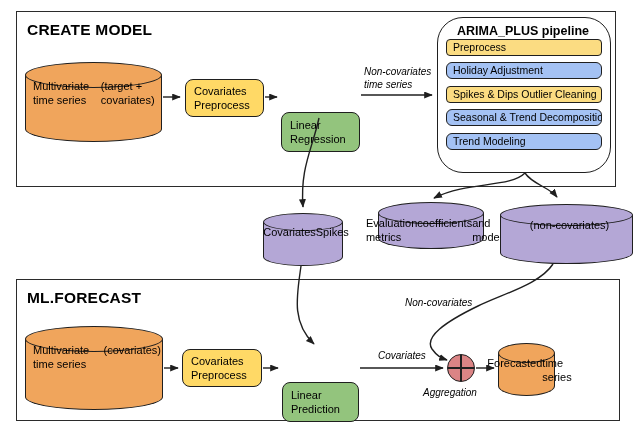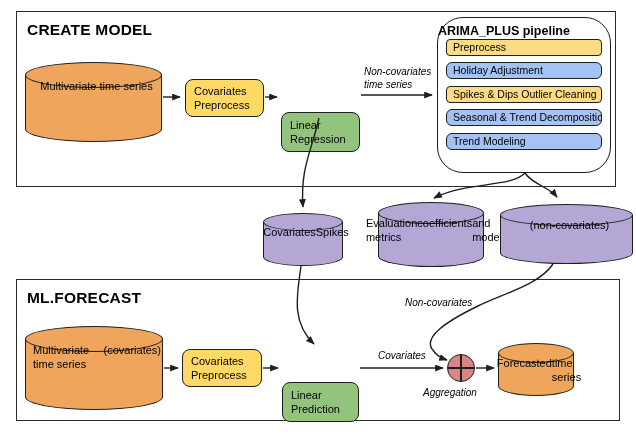--- a/index.html
+++ b/index.html
@@ -44,21 +44,21 @@
   }
   .cyl.orange { --fill:#F0A55C; }
   .cyl.purple { --fill:#B4A7D6; }
   
   #arima-box {
     position:absolute; left:437px; top:17px; width:174px; height:156px;
     border:1.5px solid #1f1f1f; border-radius:26px; background:#fff;
     box-sizing:border-box; z-index:3;
   }
   #arima-title {
-    position:absolute; top:6px; left:0; right:2px; text-align:left;
+    position:absolute; top:6px; left:0; right:2px; text-align:center;
     font-size:12.5px; font-weight:bold;
   }
   #arima-steps { position:absolute; top:21px; left:8px; right:8px; }
   .step {
     height:15px; margin-bottom:6.4px; border:1.2px solid #1f1f1f; border-radius:4px;
     font-size:10.5px; line-height:14px; padding-left:6px; box-sizing:content-box;
     overflow:hidden; white-space:nowrap;
   }
   .step.yellow { background:#FBDC82; }
   .step.blue   { background:#A4C2F4;border-radius:6px; }
@@ -92,20 +92,21 @@
 <div id="canvas">
 
   <div class="section" style="left:16px; top:11px; width:600px; height:176px;"></div>
   <div class="section-title" style="left:27px; top:21px;">CREATE MODEL</div>
 
   <div class="cyl orange" style="left:25px; top:62px; width:137px; height:80px; --ry:13px;">
     <div class="cyl-top"></div>
     <div class="cyl-body"></div>
     <div class="cyl-label">
       <span>Multivariate time series</span>
+      <span>(target + covariates)</span>
     </div>
   </div>
 
   <div class="proc yellow" style="left:185px; top:79px; width:79px; height:38px;">
     <span>Covariates</span>
     <span>Preprocess</span>
   </div>
 
   <div class="proc green" style="left:281px; top:78px; width:79px; height:40px;">
     <span>Linear</span>
@@ -130,21 +131,21 @@
 
   <div class="cyl purple" style="left:263px; top:213px; width:80px; height:53px; --ry:9px;">
     <div class="cyl-top"></div>
     <div class="cyl-body"></div>
     <div class="cyl-label">
       <span>Covariates</span>
       <span>Spikes</span>
     </div>
   </div>
 
-  <div class="cyl purple" style="left:378px; top:202px; width:106px; height:65px; --ry:11px;">
+  <div class="cyl purple" style="left:378px; top:202px; width:106px; height:47px; --ry:11px;">
     <div class="cyl-top"></div>
     <div class="cyl-body"></div>
     <div class="cyl-label">
       <span>Evaluation metrics</span>
       <span>coefficients</span>
       <span>and model</span>
     </div>
   </div>
 
   <div class="cyl purple" style="left:500px; top:204px; width:133px; height:60px; --ry:11px;">
@@ -176,21 +177,21 @@
     <span>Linear</span>
     <span>Prediction</span>
   </div>
 
   <div class="edge-label" style="left:405px; top:297px;">Non-covariates</div>
   <div class="edge-label" style="left:378px; top:350px;">Covariates</div>
   <div class="edge-label" style="left:423px; top:387px;">Aggregation</div>
 
   <div id="agg-circle"></div>
 
-  <div class="cyl orange" style="left:498px; top:343px; width:76px; height:53px; --ry:10px;">
+  <div class="cyl orange" style="left:498px; top:343px; width:57px; height:53px; --ry:10px;">
     <div class="cyl-top"></div>
     <div class="cyl-body"></div>
     <div class="cyl-label">
       <span>Forecasted</span>
       <span>time series</span>
     </div>
   </div>
 
   <svg id="edges" viewBox="0 0 636 438">
     <defs>

